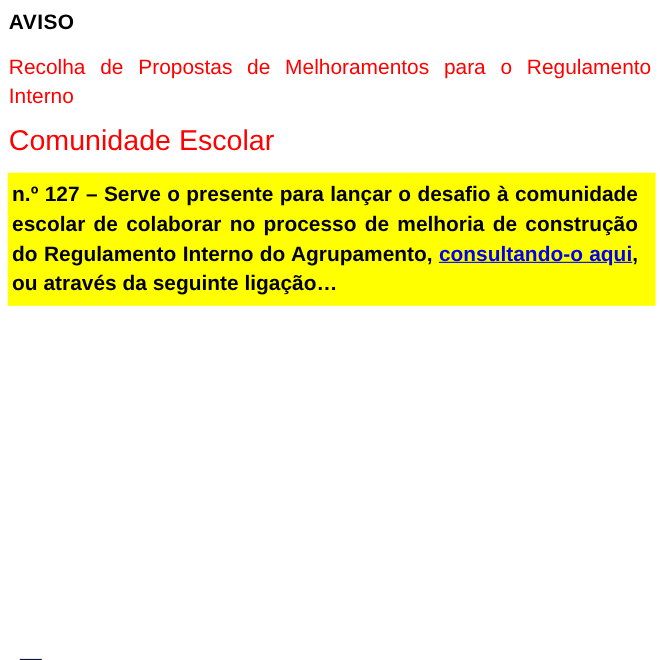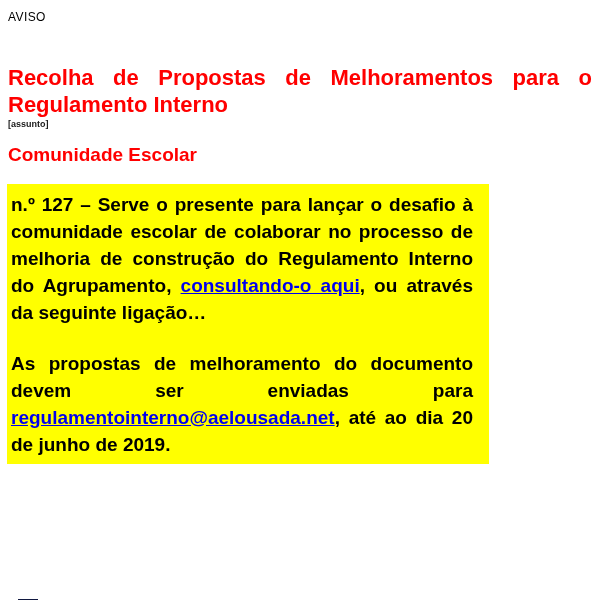--- a/index.html
+++ b/index.html
@@ -11,41 +11,41 @@
   }
   html,body{margin:0;padding:0;}
   body{
     width:600px;height:600px;overflow:hidden;
     background:#FFFFFF;
     font-family:"Liberation Sans", sans-serif;
   }
   .doc{position:relative;width:600px;height:600px;}
   .title{
     margin:10px 0 0 8px;
-    font-size:12px;font-weight:normal;color:var(--ink);
+    font-size:19px;font-weight:bold;color:var(--ink);
     letter-spacing:.4px;
   }
   .subject{
-    margin:40px 8px 0 8px;
-    font-size:22px;font-weight:bold;line-height:27px;
+    margin:16px 8px 0 8px;
+    font-size:19px;font-weight:normal;line-height:27px;
     color:var(--red);
     text-align:justify;text-align-last:left;
   }
   .tag{
     margin:1px 0 0 8px;
     font-size:9px;font-weight:bold;color:#1a1a1a;
   }
   .recipients{
     margin:14px 8px 0 8px;
-    font-size:19px;font-weight:bold;line-height:23px;
+    font-size:26px;font-weight:normal;line-height:23px;
     color:var(--red);
   }
   .highlight{
     margin:18px 0 0 7px;
-    width:482px;box-sizing:border-box;
+    width:589px;box-sizing:border-box;
     background:var(--yellow);
     padding:7px 16px 4px 4px;
   }
   .para{
     margin:0 0 24px 0;
     font-size:19px;font-weight:bold;line-height:27px;
     color:var(--ink);
     text-align:justify;text-align-last:left;
   }
   .para:last-child{margin-bottom:2px;}
@@ -63,25 +63,23 @@
 </style>
 </head>
 <body style="background: rgb(255, 255, 255);">
 
 <div class="doc">
 
   <div class="title">AVISO</div>
 
   <div class="subject">Recolha de Propostas de Melhoramentos para o Regulamento Interno</div>
 
-  <div class="tag">[assunto]</div>
 
   <div class="recipients">Comunidade Escolar</div>
 
 
   <div class="highlight">
       <p class="para"><span>n.º 127 – Serve o presente para lançar o desafio à comunidade escolar de colaborar no processo de melhoria de construção do Regulamento Interno do Agrupamento, </span><a href="#">consultando-o aqui</a><span>, ou através da seguinte ligação…</span></p>
-      <p class="para"><span>As propostas de melhoramento do documento devem ser enviadas para </span><a href="#">regulamentointerno@aelousada.net</a><span>, até ao dia 20 de junho de 2019.</span></p>
     </div>
 
   <div class="artifact"></div>
 
 </div>
 
 </body></html>

